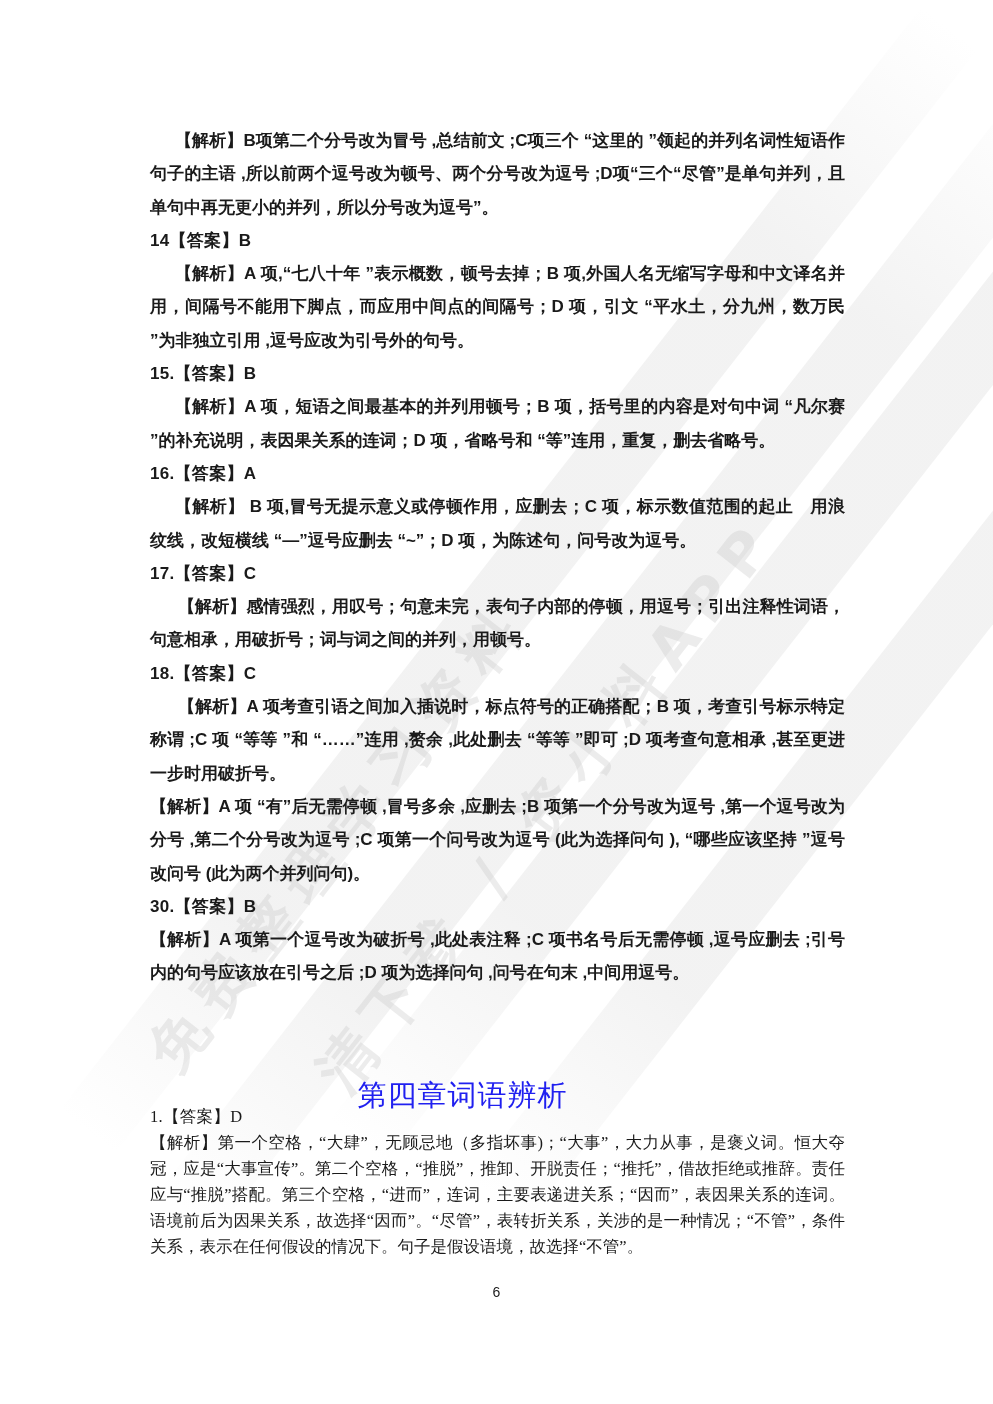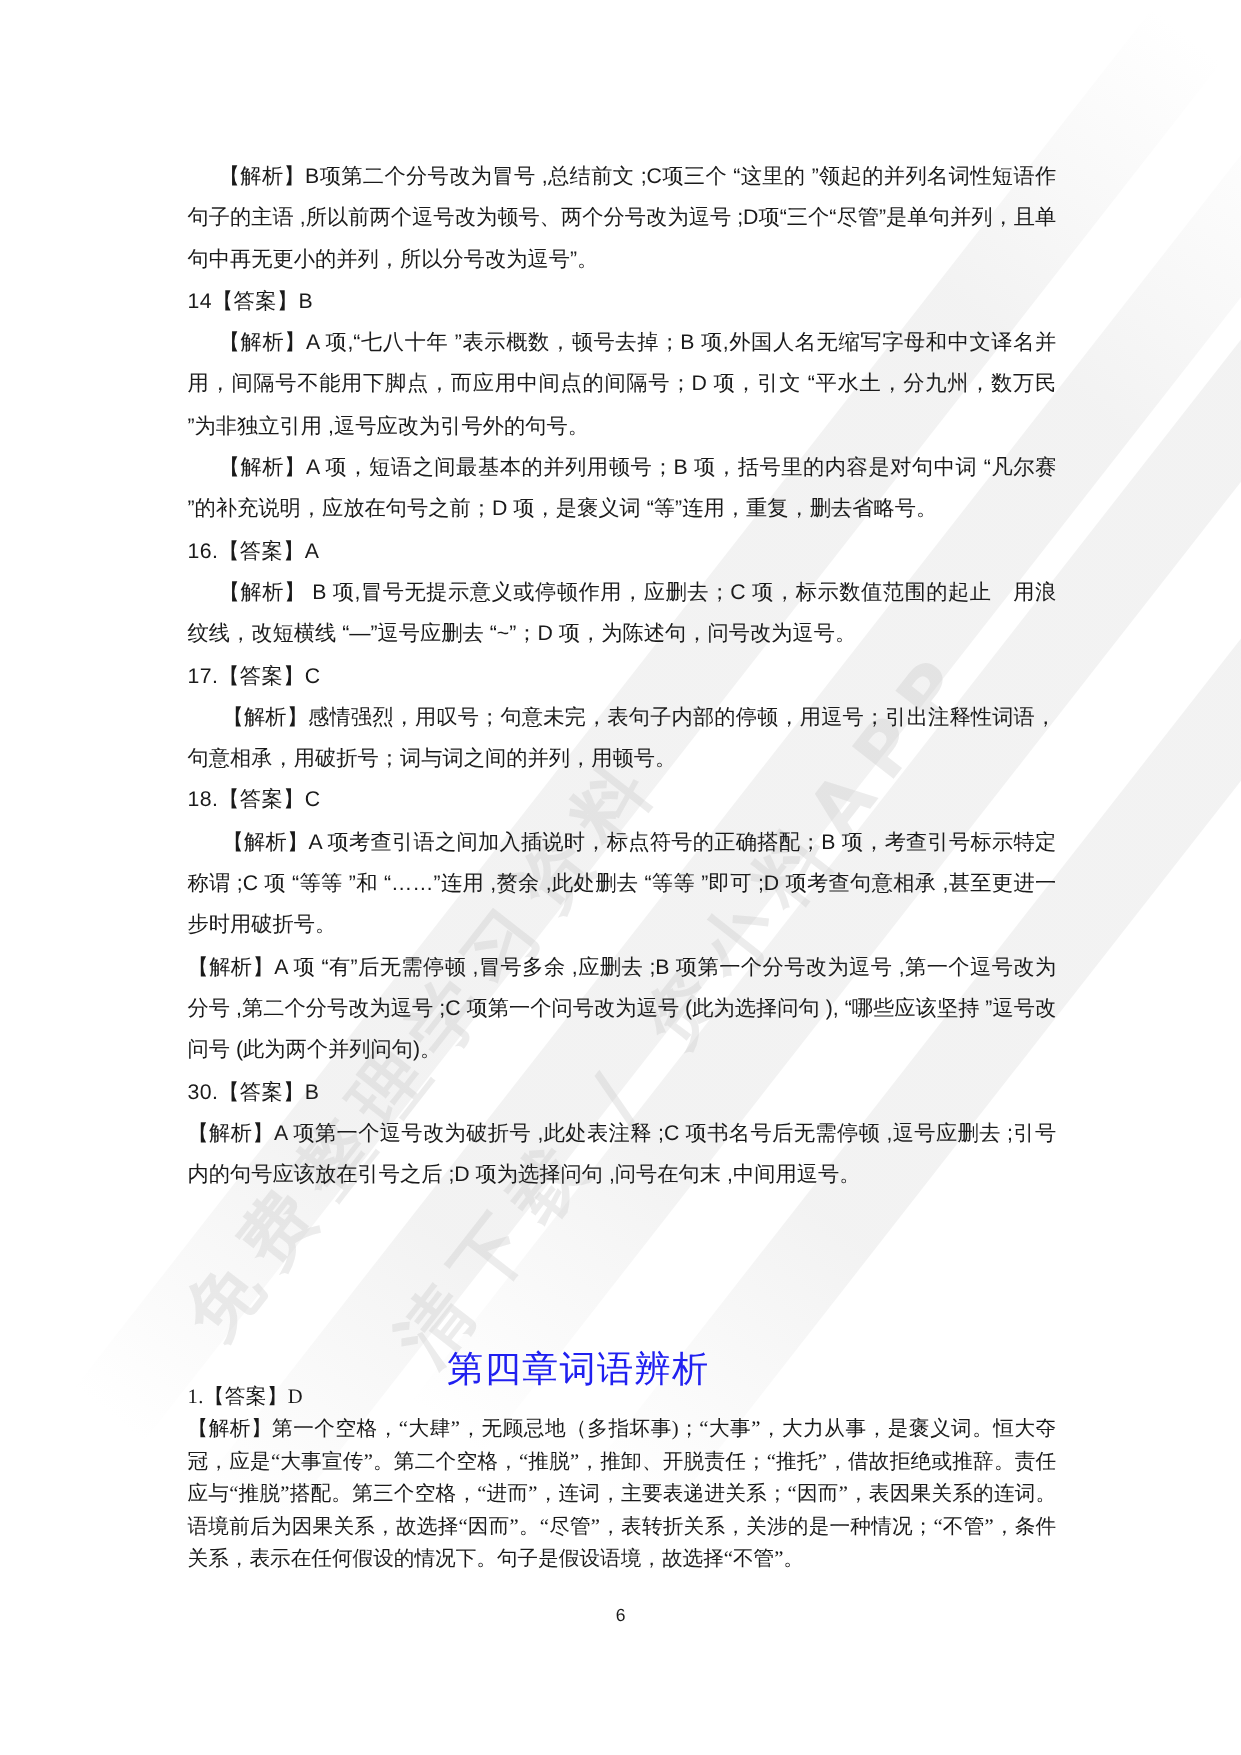--- a/index.html
+++ b/index.html
@@ -18,21 +18,21 @@
     transform-origin: left top;
   }
   .wm-text {
     position: absolute; transform-origin: left top; color: rgba(200,200,200,0.35);
     font-family: "DejaVu Sans", sans-serif; font-weight: bold; font-size: 58px; letter-spacing: 14px;
     white-space: nowrap;
   }
   .body-top {
     position: absolute; left: 150px; top: 124px; width: 695px;
     font-family: "Liberation Sans", "DejaVu Sans", sans-serif; font-size: 17px;
-    color: #1a1a1a; line-height: 33.3px;
+    color: #1a1a1a; line-height: 33.3px; font-weight: bold;
   }
   .body-top p { margin: 0; text-align: justify; text-align-last: left; }
   .indent { text-indent: 25px; }
   .indent2 { text-indent: 28px; }
   .ans { letter-spacing: 0.3px; }
   .chapter-title {
     position: absolute; left: 0; top: 1076px; width: 925px; text-align: center;
     font-family: "DejaVu Sans", sans-serif; font-size: 29px; color: #2020f0;
     letter-spacing: 1px;
   }
@@ -58,21 +58,22 @@
     <div class="wm-band" style="left:330px; top:1120px; transform: rotate(-52deg);"></div>
     <div class="wm-band" style="left:470px; top:1180px; transform: rotate(-52deg);"></div>
     <div class="wm-text" style="left:130px; top:1040px; transform: rotate(-52deg);">免费整理学习资料</div>
     <div class="wm-text" style="left:300px; top:1060px; transform: rotate(-52deg);">清下载 / 资小料APP</div>
   </div>
 
   <div class="body-top">
     <p class="indent">【解析】B项第二个分号改为冒号 ,总结前文 ;C项三个 “这里的 ”领起的并列名词性短语作句子的主语 ,所以前两个逗号改为顿号、两个分号改为逗号 ;D项“三个“尽管”是单句并列，且单句中再无更小的并列，所以分号改为逗号”。</p>
     <p class="ans">14【答案】B</p>
     <p class="indent">【解析】A 项,“七八十年 ”表示概数，顿号去掉；B 项,外国人名无缩写字母和中文译名并用，间隔号不能用下脚点，而应用中间点的间隔号；D 项，引文 “平水土，分九州，数万民 ”为非独立引用 ,逗号应改为引号外的句号。</p>
-    <p class="indent">【解析】A 项，短语之间最基本的并列用顿号；B 项，括号里的内容是对句中词 “凡尔赛 ”的补充说明，应放在句号之前；D 项，是褒义词 “等”连用，重复，删去省略号。</p>
+    <p class="ans">15.【答案】B</p>
+    <p class="indent">【解析】A 项，短语之间最基本的并列用顿号；B 项，括号里的内容是对句中词 “凡尔赛 ”的补充说明，表因果关系的连词；D 项，省略号和 “等”连用，重复，删去省略号。</p>
     <p class="ans">16.【答案】A</p>
     <p class="indent">【解析】 B 项,冒号无提示意义或停顿作用，应删去；C 项，标示数值范围的起止　用浪纹线，改短横线 “—”逗号应删去 “~”；D 项，为陈述句，问号改为逗号。</p>
     <p class="ans">17.【答案】C</p>
     <p class="indent2">【解析】感情强烈，用叹号；句意未完，表句子内部的停顿，用逗号；引出注释性词语，句意相承，用破折号；词与词之间的并列，用顿号。</p>
     <p class="ans">18.【答案】C</p>
     <p class="indent2">【解析】A 项考查引语之间加入插说时，标点符号的正确搭配；B 项，考查引号标示特定称谓 ;C 项 “等等 ”和 “……”连用 ,赘余 ,此处删去 “等等 ”即可 ;D 项考查句意相承 ,甚至更进一步时用破折号。</p>
     <p>【解析】A 项 “有”后无需停顿 ,冒号多余 ,应删去 ;B 项第一个分号改为逗号 ,第一个逗号改为分号 ,第二个分号改为逗号 ;C 项第一个问号改为逗号 (此为选择问句 ), “哪些应该坚持 ”逗号改问号 (此为两个并列问句)。</p>
     <p class="ans">30.【答案】B</p>
     <p>【解析】A 项第一个逗号改为破折号 ,此处表注释 ;C 项书名号后无需停顿 ,逗号应删去 ;引号内的句号应该放在引号之后 ;D 项为选择问句 ,问号在句末 ,中间用逗号。</p>
   </div>

